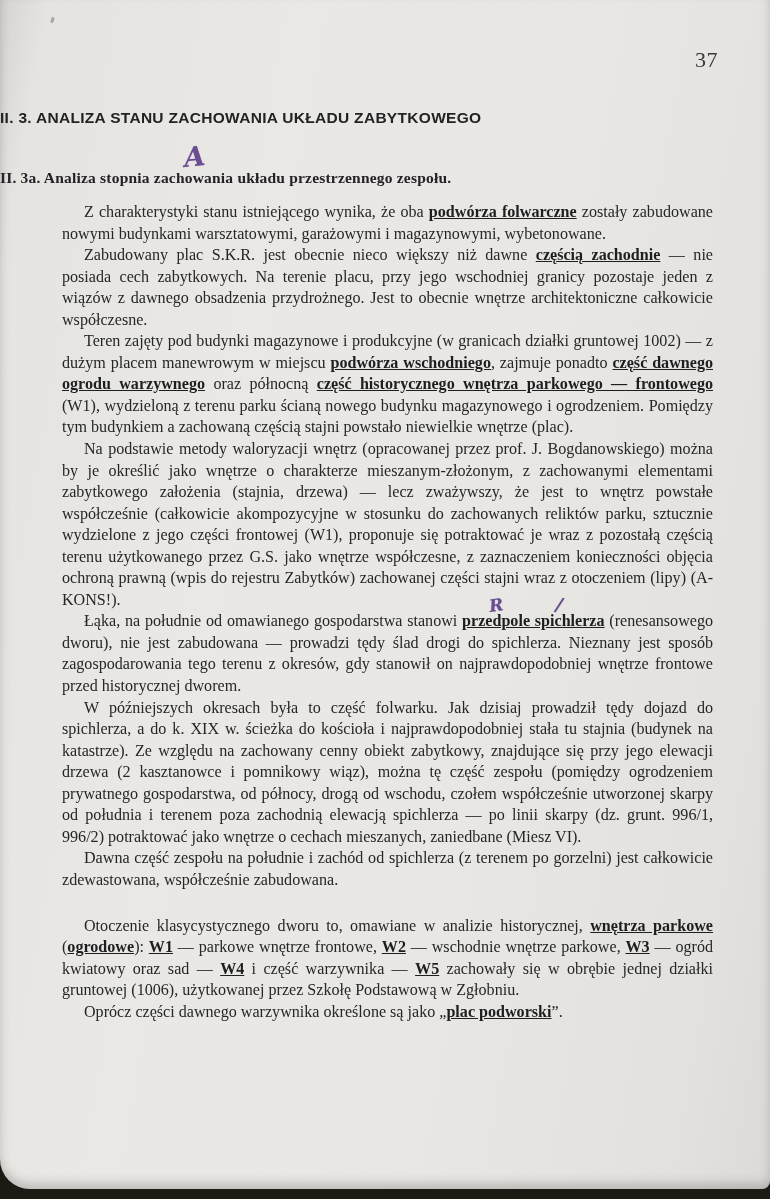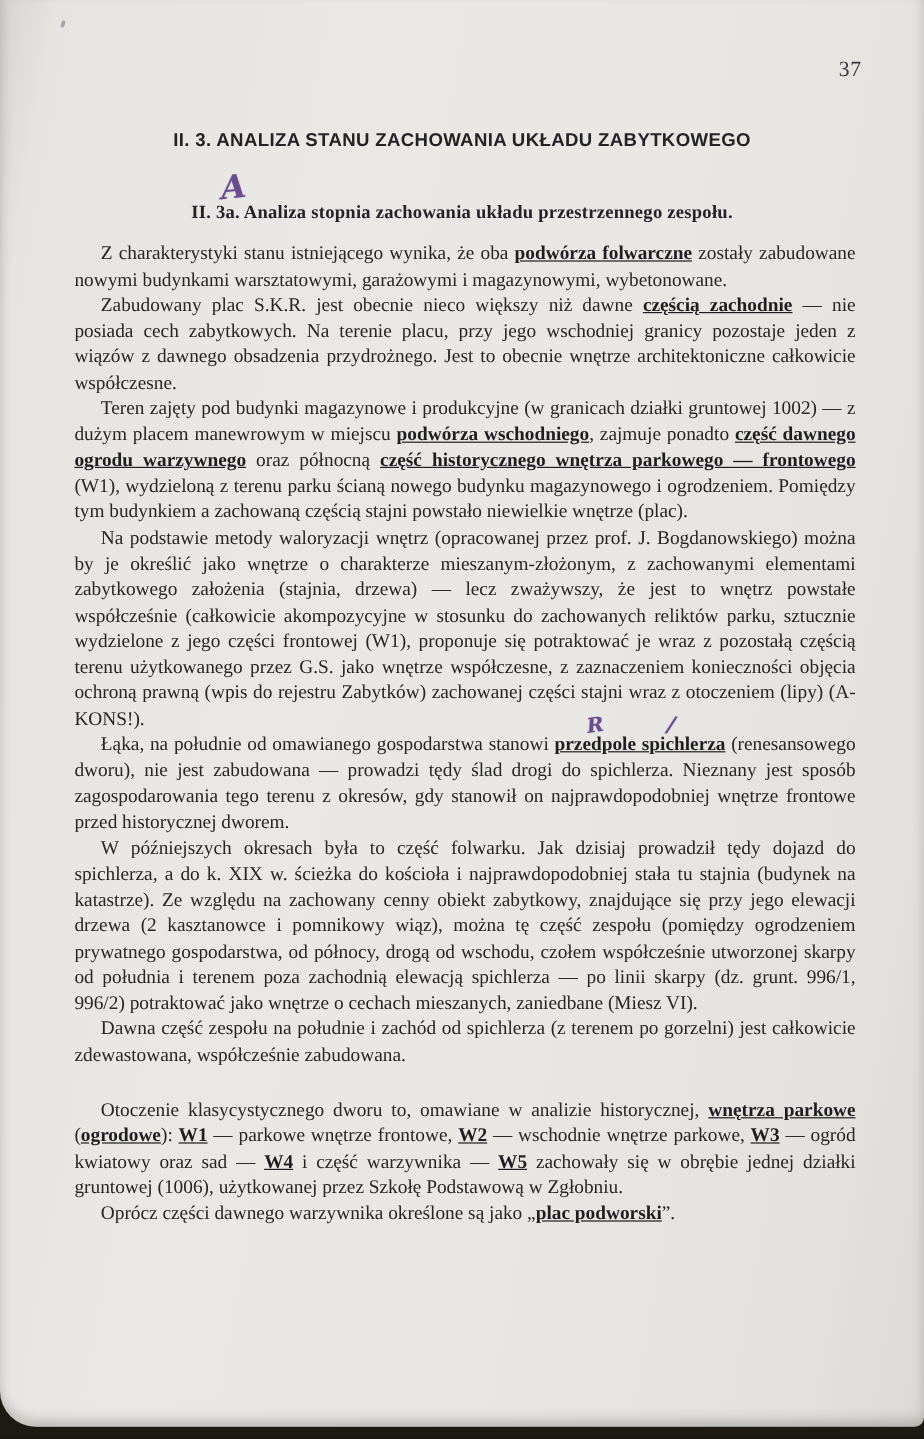--- a/index.html
+++ b/index.html
@@ -23,40 +23,39 @@
         #e9e8e5 30%, #e8e7e4 62%,
         #e2e1de 90%, #dbdad7 100%);
     border-bottom-left-radius: 30px;
     border-bottom-right-radius: 8px;
     box-shadow: inset 0 -6px 10px rgba(70,68,60,0.25);
   }
 
   .page-number {
     position: absolute;
     top: 47px; right: 52px;
-    font-size: 18px;
+    font-size: 22px;
     letter-spacing: 0.5px;
     color: #39393b;
   }
 
   .doc-title {
     position: absolute;
     top: 99px; left: 0; right: 0;
-    text-align: center;
     font-family: "Liberation Sans", sans-serif;
     font-weight: 700;
     font-size: 15.5px;
     letter-spacing: 0.3px;
     color: #232325;
   }
 
   .doc-subtitle {
     position: absolute;
     top: 156px; left: 0; right: 0;
-    text-align: center;
+    text-align: left;
     font-weight: 700;
     font-size: 15.5px;
     letter-spacing: 0.2px;
     color: #262028;
   }
 
   .body-text {
     position: absolute;
     left: 62px; right: 57px; top: 201px;
     font-size: 16.1px;

